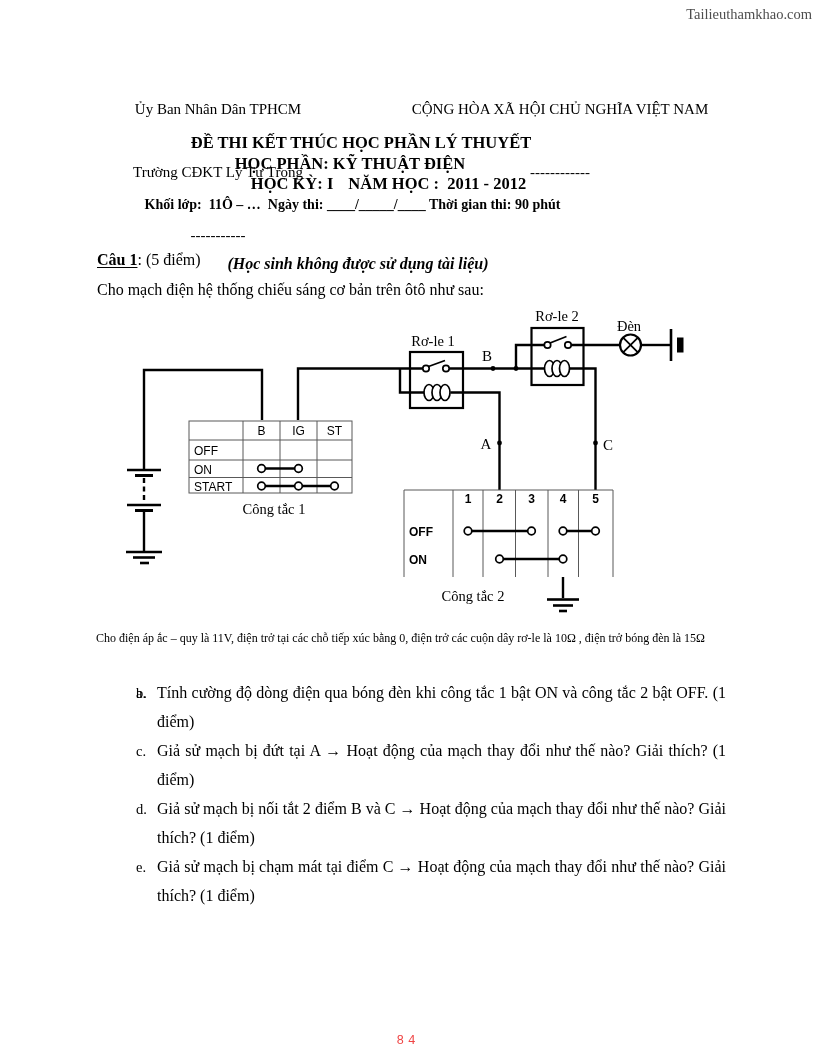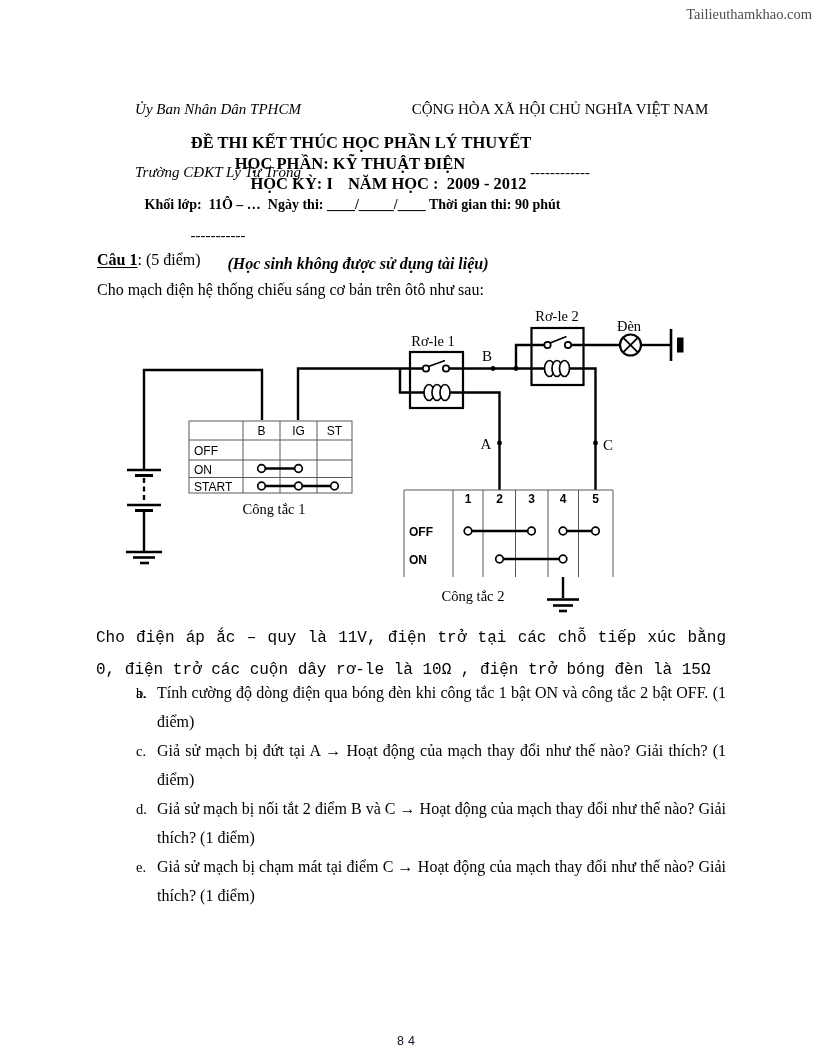--- a/index.html
+++ b/index.html
@@ -1,40 +1,40 @@
 <!DOCTYPE html>
 <html><head>
 <meta charset="utf-8">
 <style>
   html,body{margin:0;padding:0;background:#e8e8e8;}
   .page{position:relative;width:816px;height:1056px;background:#fff;margin:0 auto;
         font-family:"Liberation Serif",serif;color:#000;overflow:hidden;}
   .abs{position:absolute;}
   .watermark{top:6px;right:4px;font-size:14.5px;color:#4d4d4d;}
   .hdr{position:absolute;top:57px;text-align:center;font-size:15px;line-height:21px;white-space:pre;}
-  .hdr-left{left:118px;width:200px;font-style:italic;}
+  .hdr-left{left:118px;width:200px;}
   .hdr-right{left:402px;width:316px;}
   .titleblock{left:96px;top:133px;width:530px;text-align:center;font-weight:bold;
               font-size:16.5px;line-height:20.5px;}
   .title-line{white-space:pre;}
   .t2{padding-right:22px;}
   .t3{padding-left:55px;}
   .t4{padding-right:17px;font-size:14px;}
   .t5{padding-right:6px;font-style:italic;font-size:16px;margin-top:39px;}
   .gap3{display:inline-block;width:15px;}
   .cau{left:97px;top:251px;font-size:16px;}
   .cau-label{font-weight:bold;text-decoration:underline;text-underline-offset:2px;}
   .intro{left:97px;top:281px;font-size:16px;}
   .diagram{left:90px;top:298px;}
-  .para1{left:96px;top:622px;width:630px;font-size:16px;line-height:32px;text-align:justify;font-family:Liberation Mono, monospace;}
+  .para1{left:96px;top:622px;width:630px;font-size:12px;line-height:32px;text-align:justify;}
   .qlist{left:96px;top:678px;width:630px;font-size:16px;line-height:29px;}
   .qitem{position:relative;padding-left:61px;text-align:justify;}
   .qmark{position:absolute;left:40px;top:1px;font-size:14.5px;}
   .pageno{left:0;right:0;top:1034px;text-align:center;
-          font-family:Liberation Sans, sans-serif;font-size:12.5px;letter-spacing:4px;color:#0f172a;}
+          font-family:Liberation Mono, monospace;font-size:12.5px;letter-spacing:4px;color:#ef4444;}
   
   .wire{stroke:#000;stroke-width:2.4;fill:none;}
   .box{fill:none;stroke:#000;stroke-width:2.2;}
   .contact{fill:#fff;stroke:#000;stroke-width:1.7;}
   .arm{stroke:#000;stroke-width:1.8;fill:none;}
   .coil{fill:#fff;stroke:#000;stroke-width:1.7;}
   .node{fill:#000;stroke:none;}
   .thick{stroke:#000;stroke-width:3;fill:none;}
   .gnd{stroke:#000;stroke-width:2.6;fill:none;}
   .tline{stroke:#595959;stroke-width:1;fill:none;}
@@ -58,21 +58,21 @@
   </div>
 
   <div class="hdr hdr-right">
     <div>CỘNG HÒA XÃ HỘI CHỦ NGHĨA VIỆT NAM</div>
     <div>------------</div>
   </div>
 
   <div class="abs titleblock">
     <div class="title-line">ĐỀ THI KẾT THÚC HỌC PHẦN LÝ THUYẾT</div>
     <div class="title-line t2">HỌC PHẦN: KỸ THUẬT ĐIỆN</div>
-    <div class="title-line t3"><span>HỌC KỲ: I</span><span class="gap3"></span><span>NĂM HỌC :  2009 - 2012</span></div>
+    <div class="title-line t3"><span>HỌC KỲ: I</span><span class="gap3"></span><span>NĂM HỌC :  2011 - 2012</span></div>
     <div class="title-line t4">Khối lớp:  11Ô – …  Ngày thi: ____/_____/____ Thời gian thi: 90 phút</div>
     <div class="title-line t5">(Học sinh không được sử dụng tài liệu)</div>
   </div>
 
   <div class="abs cau"><span class="cau-label">Câu 1</span><span>: (5 điểm)</span></div>
 
   <div class="abs intro">Cho mạch điện hệ thống chiếu sáng cơ bản trên ôtô như sau:</div>
 
   <svg class="abs diagram" width="625" height="322" viewBox="90 298 625 322" xmlns="http://www.w3.org/2000/svg">
 

